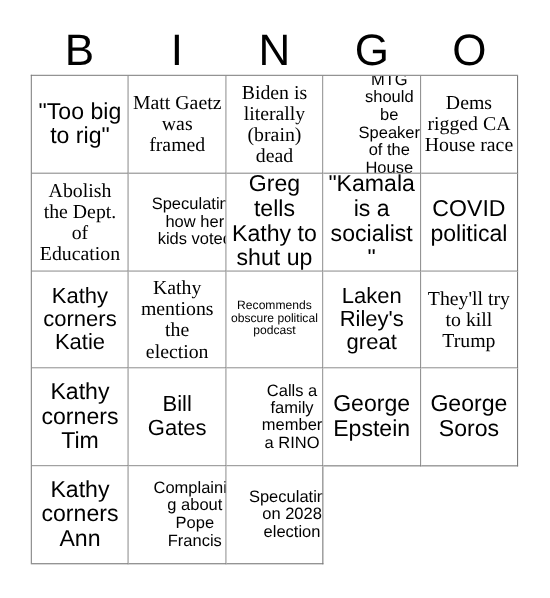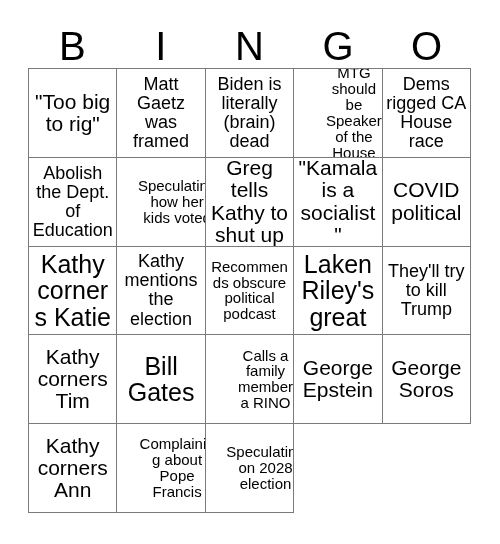--- a/index.html
+++ b/index.html
@@ -69,25 +69,25 @@
   }
   .cell .cell-text {
     display: block;
     width: 100%;
     line-height: 1.06;
     color: #000000;
     font-family: "Liberation Sans", sans-serif;
     word-wrap: break-word;
   }
   
-  .fs-xl  .cell-text { font-size: 25px; }
+  .fs-xl  .cell-text { font-size: 20px; }
   .fs-lg  .cell-text { font-size: 21px; }
-  .fs-md  .cell-text { font-size: 18px; }
+  .fs-md  .cell-text { font-size: 18px; font-family: Liberation Serif, serif; }
   .fs-sm  .cell-text { font-size: 15px; margin-left: 32px; }
-  .fs-xs  .cell-text { font-size: 15px; }
+  .fs-xs  .cell-text { font-size: 11px; }
 </style>
 </head>
 <body>
 
 <div id="card">
 
   <div class="bingo-header">
     <div class="letter">B</div>
     <div class="letter">I</div>
     <div class="letter">N</div>

